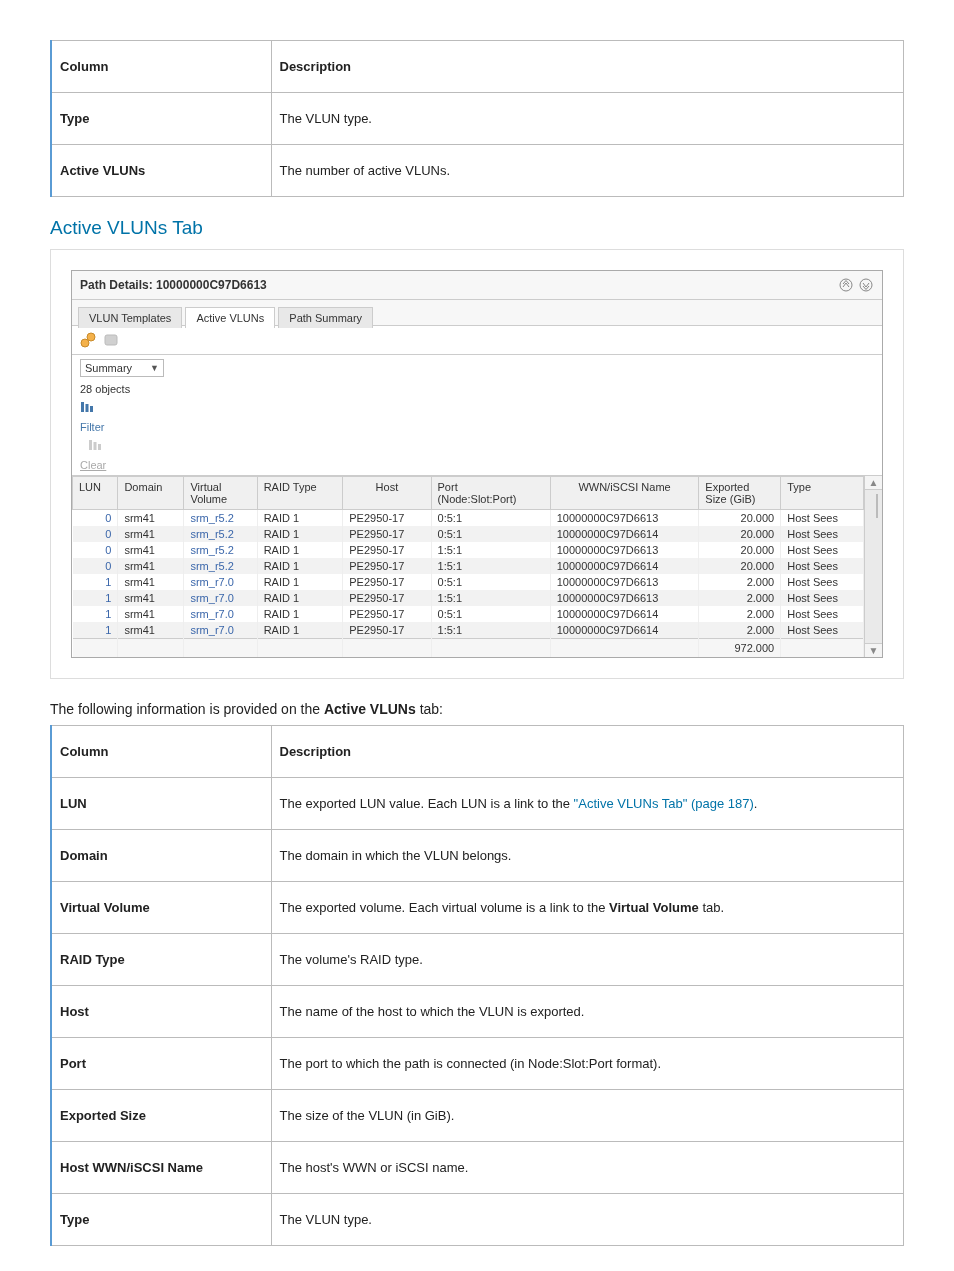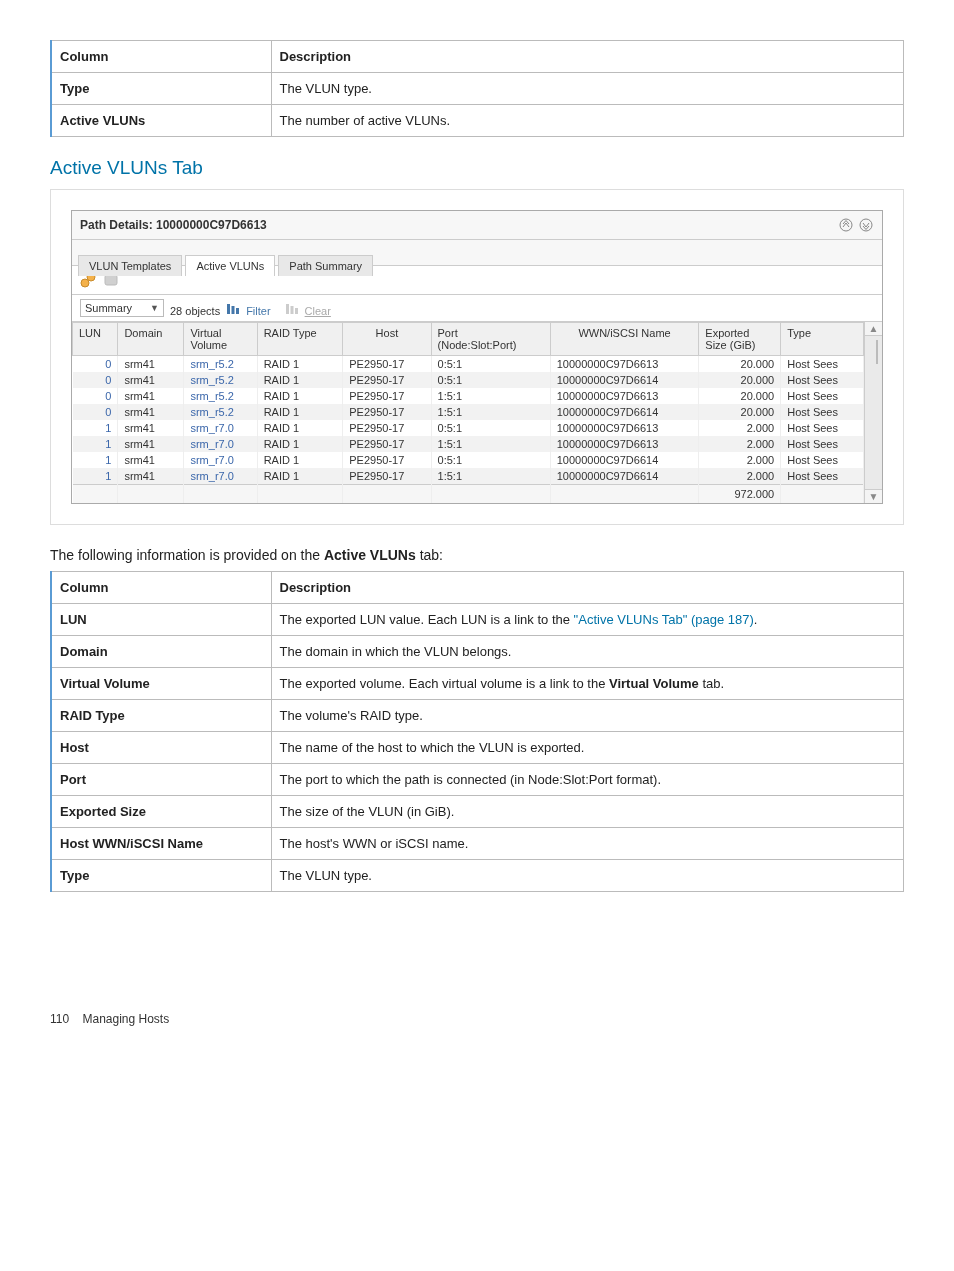--- a/index.html
+++ b/index.html
@@ -14,21 +14,21 @@
   }
 
   
   table.desc {
     width: 100%;
     border-collapse: collapse;
     margin-bottom: 20px;
   }
   table.desc th, table.desc td {
     border: 1px solid #bbb;
-    padding: 8px 8px;
+    padding: 18px 8px;
     text-align: left;
     vertical-align: top;
     font-size: 13px;
   }
   table.desc th {
     font-weight: bold;
     background: #fff;
   }
   table.desc td.colname {
     font-weight: bold;
@@ -77,28 +77,28 @@
 
   .tabbar { padding: 4px 6px 0 6px; border-bottom: 1px solid #ccc; }
   .tab {
     display: inline-block;
     padding: 4px 10px;
     border: 1px solid #ccc;
     border-bottom: none;
     background: #e8e8e8;
     font-size: 11px;
     position: relative;
-    top: 11px;
+    top: 3px;
   }
   .tab.active { background: #fff; font-weight: normal; }
 
   .toolbar { padding: 6px 8px; border-bottom: 1px solid #ccc; background: #fff; }
   .tb-icon { display:inline-block; width:16px; height:16px; vertical-align:middle; margin-right:4px; }
 
-  .filterbar { padding: 4px 8px; display:flex; align-items:flex-end; gap:6px; background:#fff; border-bottom:1px solid #ccc; font-size:11px; }
+  .filterbar { padding: 4px 8px; display:flex; align-items:flex-start; gap:6px; background:#fff; border-bottom:1px solid #ccc; font-size:11px;flex-direction:column; }
   .combo { border:1px solid #bbb; background:#fff; padding:2px 4px; display:inline-flex; align-items:center; gap:18px; }
   .combo .arrow { color:#555; font-size:9px; }
   .filterlink { color:#4477aa; }
   .cleartxt { color:#aaa;text-decoration:underline; }
 
   
   .grid-scroll { position:relative; background:#fff; display:flex; }
   table.grid {
     border-collapse: collapse;
     font-size: 11px;

